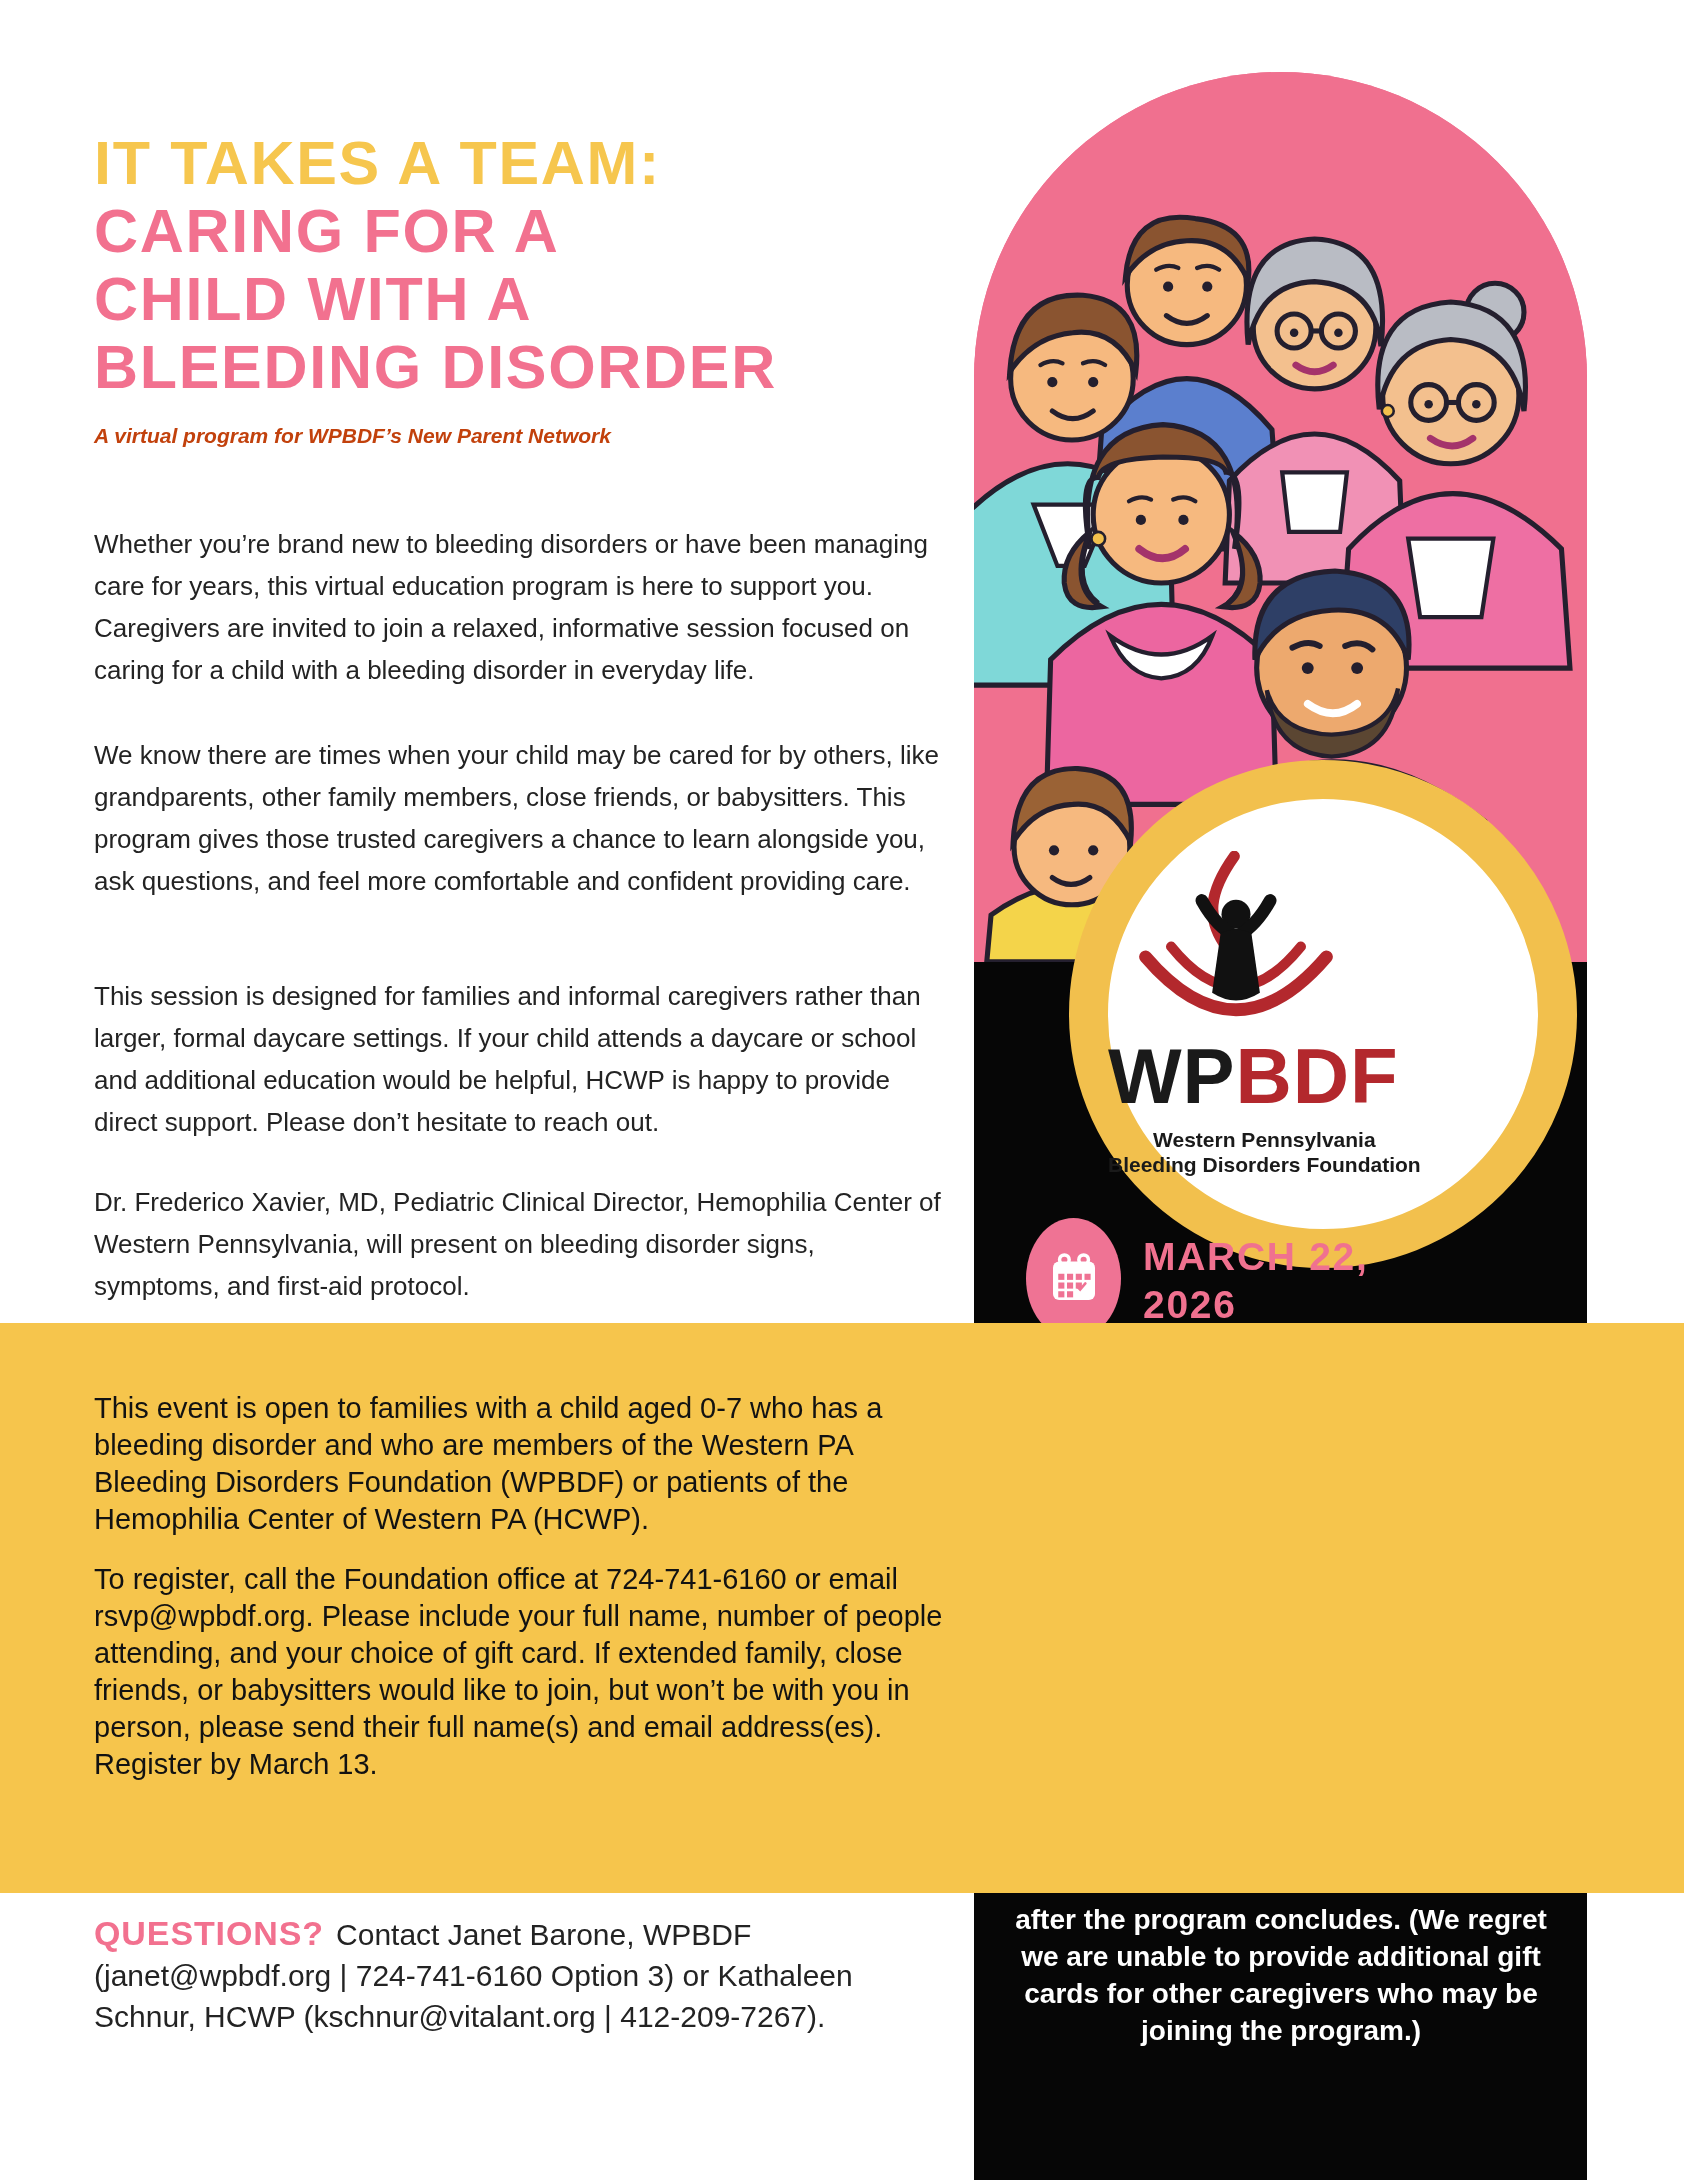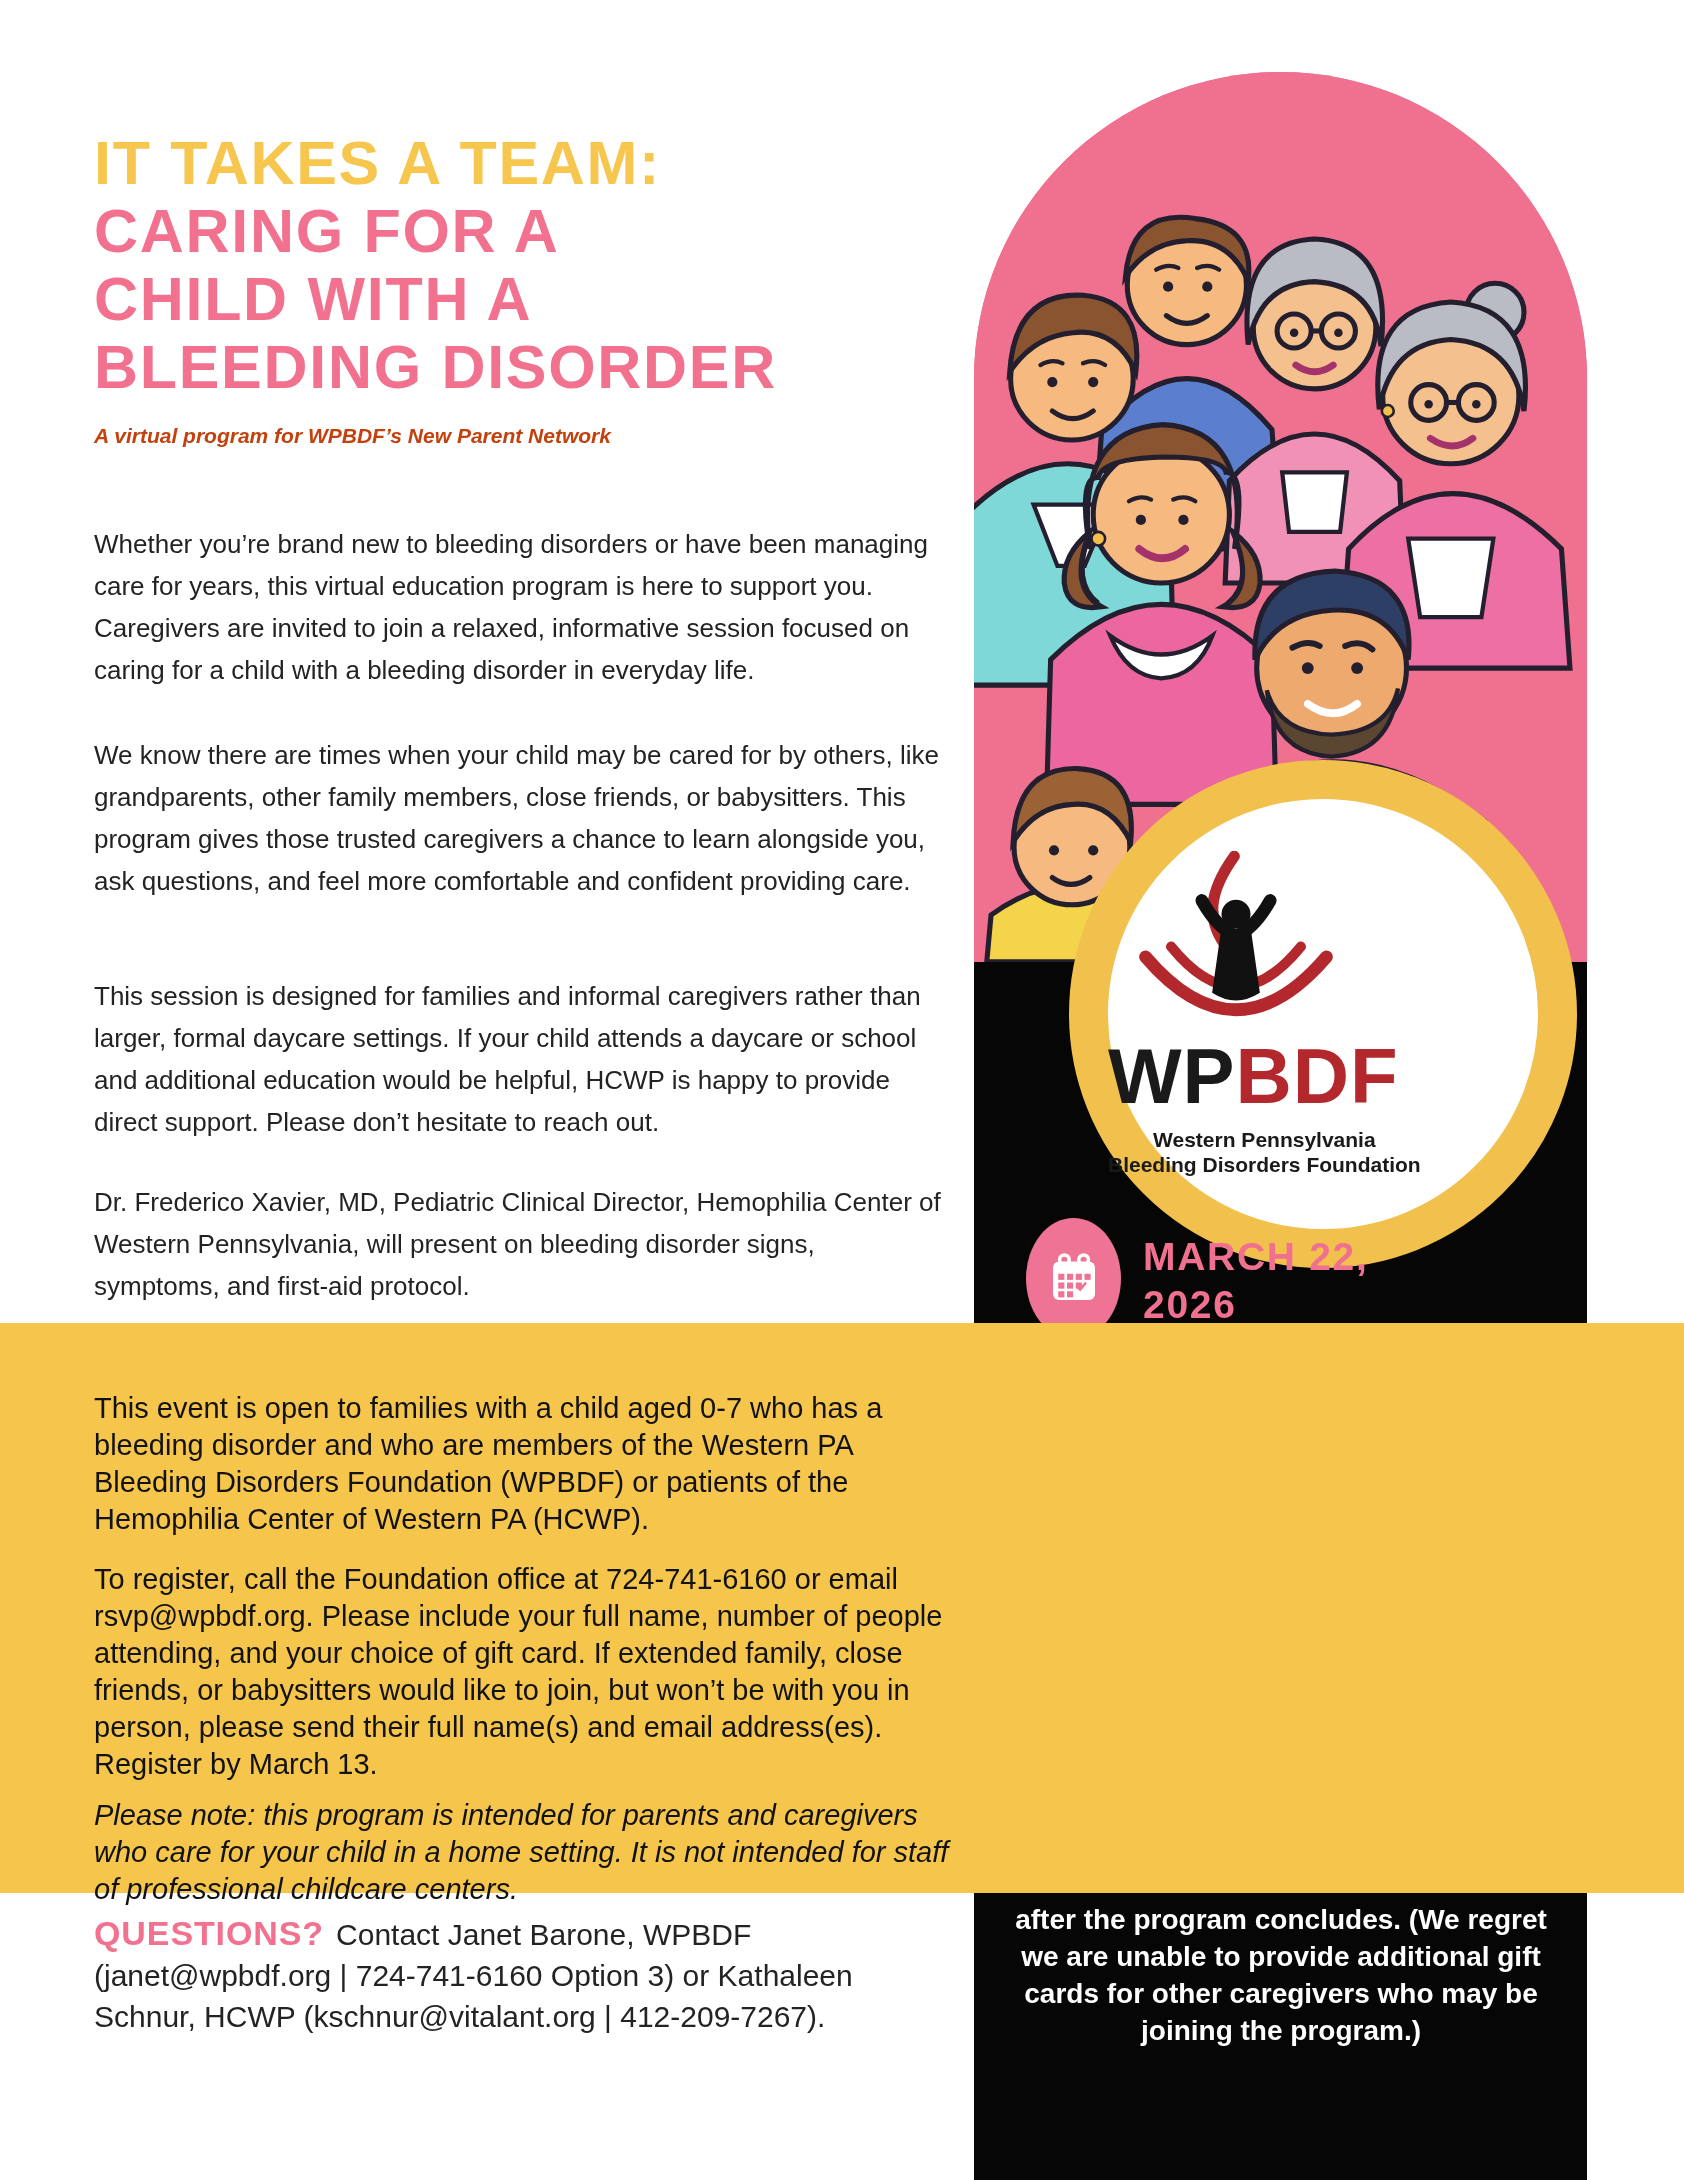--- a/index.html
+++ b/index.html
@@ -227,20 +227,19 @@
   <div class="subtitle">A virtual program for WPBDF’s New Parent Network</div>
 
   <p class="intro-p" id="p1">Whether you’re brand new to bleeding disorders or have been managing care for years, this virtual education program is here to support you. Caregivers are invited to join a relaxed, informative session focused on caring for a child with a bleeding disorder in everyday life.</p>
   <p class="intro-p" id="p2">We know there are times when your child may be cared for by others, like grandparents, other family members, close friends, or babysitters. This program gives those trusted caregivers a chance to learn alongside you, ask questions, and feel more comfortable and confident providing care.</p>
   <p class="intro-p" id="p3">This session is designed for families and informal caregivers rather than larger, formal daycare settings. If your child attends a daycare or school and additional education would be helpful, HCWP is happy to provide direct support. Please don’t hesitate to reach out.</p>
   <p class="intro-p" id="p4">Dr. Frederico Xavier, MD, Pediatric Clinical Director, Hemophilia Center of Western Pennsylvania, will present on bleeding disorder signs, symptoms, and first-aid protocol.</p>
 
   <div class="yellow-band"></div>
   <p class="box-p" id="b1">This event is open to families with a child aged 0-7 who has a bleeding disorder and who are members of the Western PA Bleeding Disorders Foundation (WPBDF) or patients of the Hemophilia Center of Western PA (HCWP).</p>
   <p class="box-p" id="b2">To register, call the Foundation office at 724-741-6160 or email rsvp@wpbdf.org. Please include your full name, number of people attending, and your choice of gift card. If extended family, close friends, or babysitters would like to join, but won’t be with you in person, please send their full name(s) and email address(es). Register by March 13.</p>
-  <p class="box-p" id="b3">Please note: this program is intended for parents and caregivers who care for your child in a home setting. It is not intended for staff of professional childcare centers.</p>
 
   <div class="questions">
     <span class="q-label">QUESTIONS?</span><span>Contact Janet Barone, WPBDF (janet@wpbdf.org | 724-741-6160 Option 3) or Kathaleen Schnur, HCWP (kschnur@vitalant.org | 412-209-7267).</span>
   </div>
 
 </div>
 
 
 </body></html>

